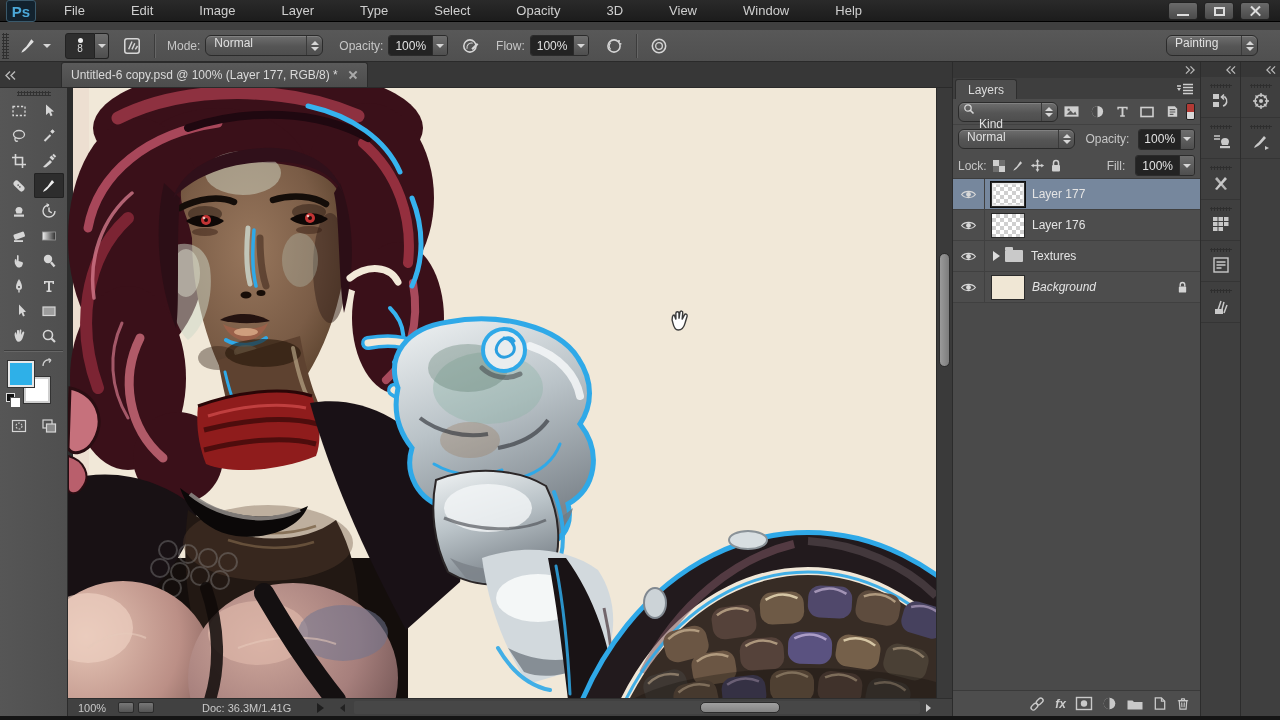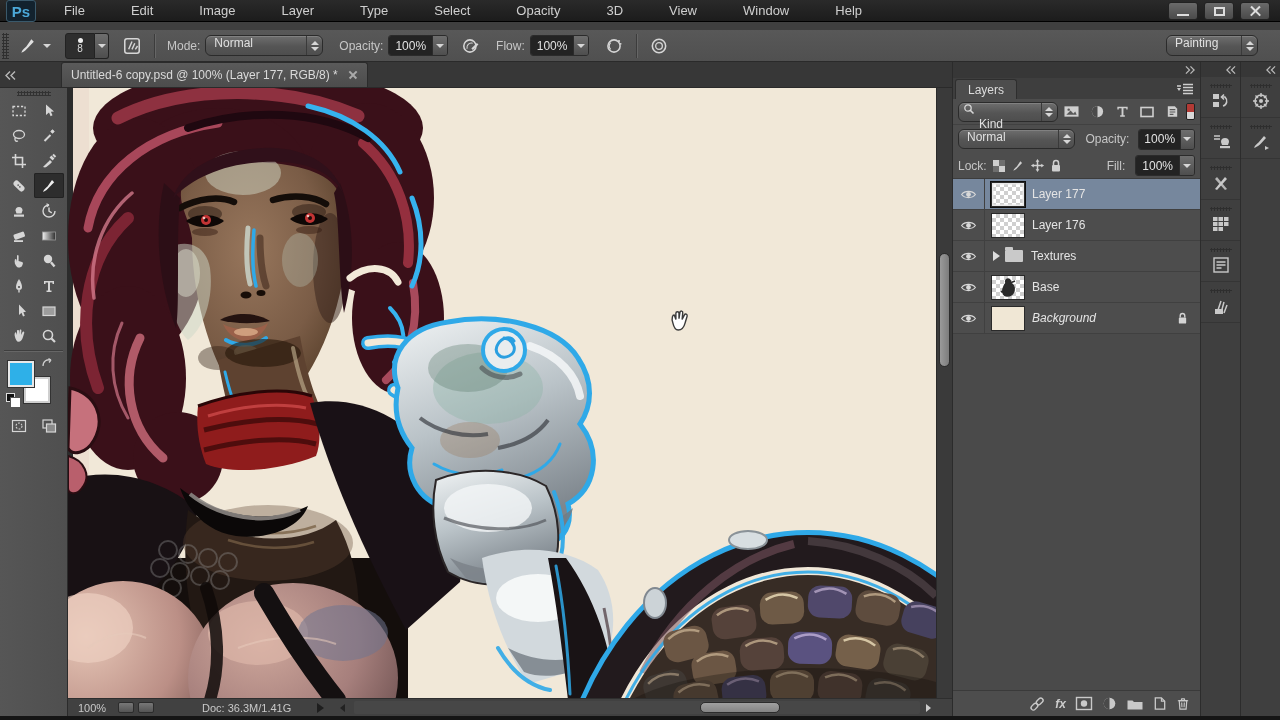--- a/index.html
+++ b/index.html
@@ -838,34 +838,20 @@
       <span class="foldericon"></span>
       <span class="lname">Textures</span>
     </div>
     <div class="lrow">
       <div class="eyebox">
             <svg class="icon" width="17" height="11" viewBox="0 0 18 12">
               <path d="M1.5 6 C5 1.5 13 1.5 16.5 6 C13 10.5 5 10.5 1.5 6 Z" fill="none" stroke="#d8d8d8" stroke-width="1.3"></path>
               <circle cx="9" cy="6" r="2.6" fill="#d8d8d8"></circle>
             </svg>
           </div>
-      <div class="thumb checker">
-        <svg class="icon" width="32" height="23" viewBox="0 0 32 23">
-              <path d="M16 3 C18 3 19 5 18 7 C21 8 23 11 22 15 C21 18 18 20 15 20 C12 20 10 17 11 13 C12 10 13 8 14 7 C13 5 14 3 16 3 Z M18 7 L23 5 M14 13 L9 16" stroke="#2a2a2a" stroke-width="1.5" fill="#2a2a2a"></path>
-            </svg>
-      </div>
-      <span class="lname">Base</span>
-    </div>
-    <div class="lrow">
-      <div class="eyebox">
-            <svg class="icon" width="17" height="11" viewBox="0 0 18 12">
-              <path d="M1.5 6 C5 1.5 13 1.5 16.5 6 C13 10.5 5 10.5 1.5 6 Z" fill="none" stroke="#d8d8d8" stroke-width="1.3"></path>
-              <circle cx="9" cy="6" r="2.6" fill="#d8d8d8"></circle>
-            </svg>
-          </div>
       <div class="thumb" style="background:#f0e7d5;"></div>
       <span class="lname italic">Background</span>
       <svg class="icon rowlock" width="11" height="13" viewBox="0 0 12 14">
             <rect x="2" y="6" width="8" height="6.5" rx="1" fill="#d4d4d4"></rect>
             <path d="M3.5 6 L3.5 4 a2.5 2.5 0 0 1 5 0 L8.5 6" fill="none" stroke="#d4d4d4" stroke-width="1.5"></path>
           </svg>
     </div>
   </div>
   <div class="panelbottom">
     <svg class="icon" width="18" height="18" viewBox="0 0 18 18">

